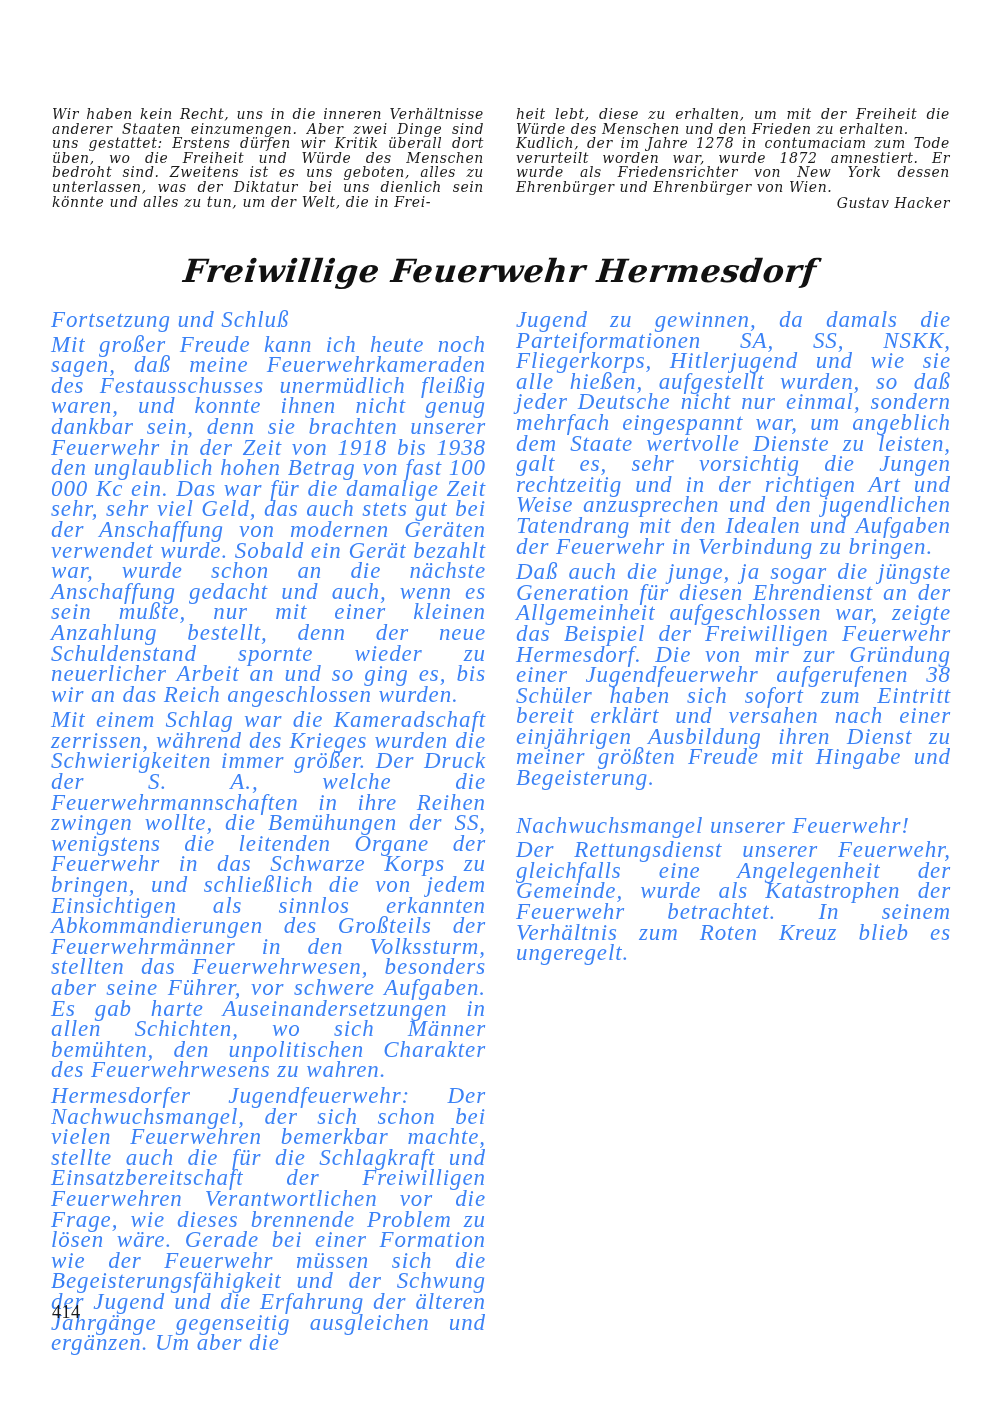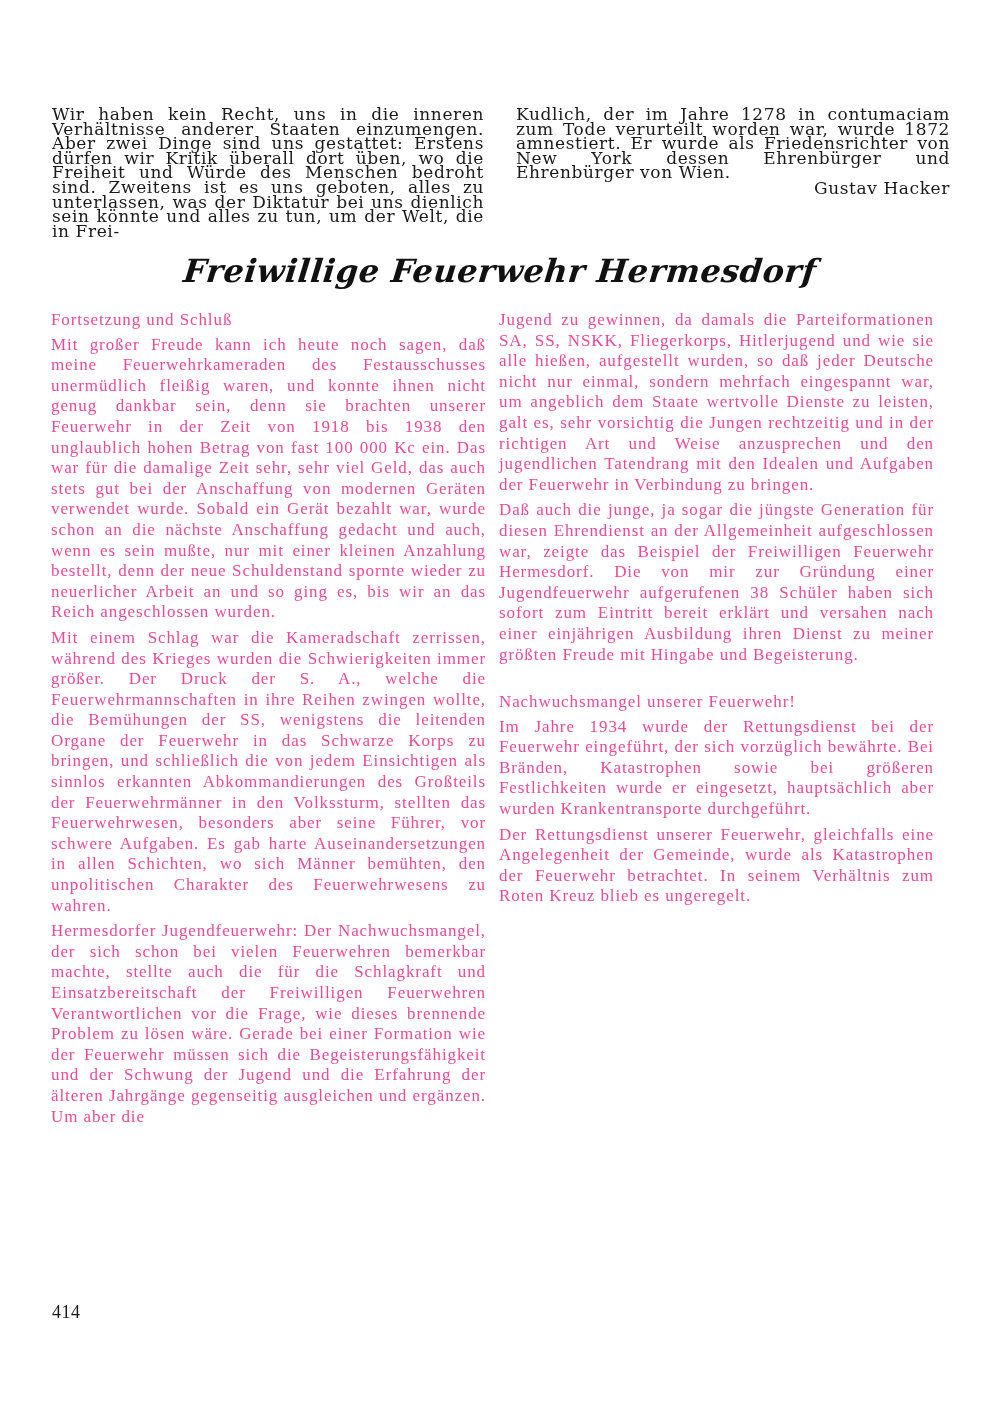--- a/index.html
+++ b/index.html
@@ -1,62 +1,62 @@
 <!DOCTYPE html>
 <html><head>
 <meta charset="utf-8">
 <style>
   html, body { margin: 0; padding: 0; background: #ffffff; }
   body { width: 1000px; height: 1413px; position: relative; overflow: hidden; color: #1a1a1a; }
   .page { position: absolute; left: 0; top: 0; width: 1000px; height: 1413px; }
 
-  .top-block { position: absolute; top: 107px; font-family: "DejaVu Serif", serif; font-size: 17px; line-height: 14.6px; letter-spacing: 0.6px; text-align: justify; }
+  .top-block { position: absolute; top: 107px; font-family: "DejaVu Serif", serif; font-size: 14px; line-height: 14.6px; letter-spacing: 0.6px; text-align: justify; font-style: italic; }
   .top-left { left: 52px; width: 432px; }
   .top-right { left: 516px; width: 434px; }
   .top-block p { margin: 0; text-align-last: left; }
   .signature { text-align: left; text-align-last: right !important; margin-top: 1px !important; }
 
   .title { position: absolute; left: 0; width: 1000px; top: 252px; text-align: center; font-family: "DejaVu Serif", serif; font-weight: bold; font-style: italic; font-size: 32px; letter-spacing: 0.5px; color: #111; transform: skewX(-6deg); }
 
-  .col { position: absolute; top: 310px; font-family: "Liberation Serif", serif; font-size: 17px; line-height: 20.6px; letter-spacing: 0.9px; text-align: justify; color: #ec4899; }
+  .col { position: absolute; top: 310px; font-family: "Liberation Serif", serif; font-size: 23px; line-height: 20.6px; letter-spacing: 0.9px; text-align: justify; color: #3b82f6; font-style: italic; }
   .col-left { left: 51px; width: 435px; }
-  .col-right { left: 499px; width: 435px; }
+  .col-right { left: 516px; width: 435px; }
   .col p { margin: 0 0 5px 0; text-align-last: left; }
   .col .subhead { margin-bottom: 4px; }
   .col .gap { height: 22px; }
 
   .page-number { position: absolute; left: 52px; top: 1302px; font-family: "Liberation Serif", serif; font-size: 18px; letter-spacing: 0.5px; }
 </style>
 </head>
 <body>
 
 <div class="page">
 
   <div class="top-block top-left">
     <p>Wir haben kein Recht, uns in die inneren Verhältnisse anderer Staaten einzumengen. Aber zwei Dinge sind uns gestattet: Erstens dürfen wir Kritik überall dort üben, wo die Freiheit und Würde des Menschen bedroht sind. Zweitens ist es uns geboten, alles zu unterlassen, was der Diktatur bei uns dienlich sein könnte und alles zu tun, um der Welt, die in Frei-</p>
   </div>
 
   <div class="top-block top-right">
+    <p>heit lebt, diese zu erhalten, um mit der Freiheit die Würde des Menschen und den Frieden zu erhalten.</p>
     <p>Kudlich, der im Jahre 1278 in contumaciam zum Tode verurteilt worden war, wurde 1872 amnestiert. Er wurde als Friedensrichter von New York dessen Ehrenbürger und Ehrenbürger von Wien.</p>
     <p class="signature">Gustav Hacker</p>
   </div>
 
   <div class="title">Freiwillige Feuerwehr Hermesdorf</div>
 
   <div class="col col-left">
     <p class="subhead">Fortsetzung und Schluß</p>
     <p>Mit großer Freude kann ich heute noch sagen, daß meine Feuerwehrkameraden des Festausschusses unermüdlich fleißig waren, und konnte ihnen nicht genug dankbar sein, denn sie brachten unserer Feuerwehr in der Zeit von 1918 bis 1938 den unglaublich hohen Betrag von fast 100 000 Kc ein. Das war für die damalige Zeit sehr, sehr viel Geld, das auch stets gut bei der Anschaffung von modernen Geräten verwendet wurde. Sobald ein Gerät bezahlt war, wurde schon an die nächste Anschaffung gedacht und auch, wenn es sein mußte, nur mit einer kleinen Anzahlung bestellt, denn der neue Schuldenstand spornte wieder zu neuerlicher Arbeit an und so ging es, bis wir an das Reich angeschlossen wurden.</p>
     <p>Mit einem Schlag war die Kameradschaft zerrissen, während des Krieges wurden die Schwierigkeiten immer größer. Der Druck der S. A., welche die Feuerwehrmannschaften in ihre Reihen zwingen wollte, die Bemühungen der SS, wenigstens die leitenden Organe der Feuerwehr in das Schwarze Korps zu bringen, und schließlich die von jedem Einsichtigen als sinnlos erkannten Abkommandierungen des Großteils der Feuerwehrmänner in den Volkssturm, stellten das Feuerwehrwesen, besonders aber seine Führer, vor schwere Aufgaben. Es gab harte Auseinandersetzungen in allen Schichten, wo sich Männer bemühten, den unpolitischen Charakter des Feuerwehrwesens zu wahren.</p>
     <p>Hermesdorfer Jugendfeuerwehr: Der Nachwuchsmangel, der sich schon bei vielen Feuerwehren bemerkbar machte, stellte auch die für die Schlagkraft und Einsatzbereitschaft der Freiwilligen Feuerwehren Verantwortlichen vor die Frage, wie dieses brennende Problem zu lösen wäre. Gerade bei einer Formation wie der Feuerwehr müssen sich die Begeisterungsfähigkeit und der Schwung der Jugend und die Erfahrung der älteren Jahrgänge gegenseitig ausgleichen und ergänzen. Um aber die</p>
   </div>
 
   <div class="col col-right">
     <p>Jugend zu gewinnen, da damals die Parteiformationen SA, SS, NSKK, Fliegerkorps, Hitlerjugend und wie sie alle hießen, aufgestellt wurden, so daß jeder Deutsche nicht nur einmal, sondern mehrfach eingespannt war, um angeblich dem Staate wertvolle Dienste zu leisten, galt es, sehr vorsichtig die Jungen rechtzeitig und in der richtigen Art und Weise anzusprechen und den jugendlichen Tatendrang mit den Idealen und Aufgaben der Feuerwehr in Verbindung zu bringen.</p>
     <p>Daß auch die junge, ja sogar die jüngste Generation für diesen Ehrendienst an der Allgemeinheit aufgeschlossen war, zeigte das Beispiel der Freiwilligen Feuerwehr Hermesdorf. Die von mir zur Gründung einer Jugendfeuerwehr aufgerufenen 38 Schüler haben sich sofort zum Eintritt bereit erklärt und versahen nach einer einjährigen Ausbildung ihren Dienst zu meiner größten Freude mit Hingabe und Begeisterung.</p>
     <div class="gap"></div>
     <p class="subhead">Nachwuchsmangel unserer Feuerwehr!</p>
-    <p>Im Jahre 1934 wurde der Rettungsdienst bei der Feuerwehr eingeführt, der sich vorzüglich bewährte. Bei Bränden, Katastrophen sowie bei größeren Festlichkeiten wurde er eingesetzt, hauptsächlich aber wurden Krankentransporte durchgeführt.</p>
     <p>Der Rettungsdienst unserer Feuerwehr, gleichfalls eine Angelegenheit der Gemeinde, wurde als Katastrophen der Feuerwehr betrachtet. In seinem Verhältnis zum Roten Kreuz blieb es ungeregelt.</p>
   </div>
 
   <div class="page-number">414</div>
 
 </div>
 
 </body></html>

